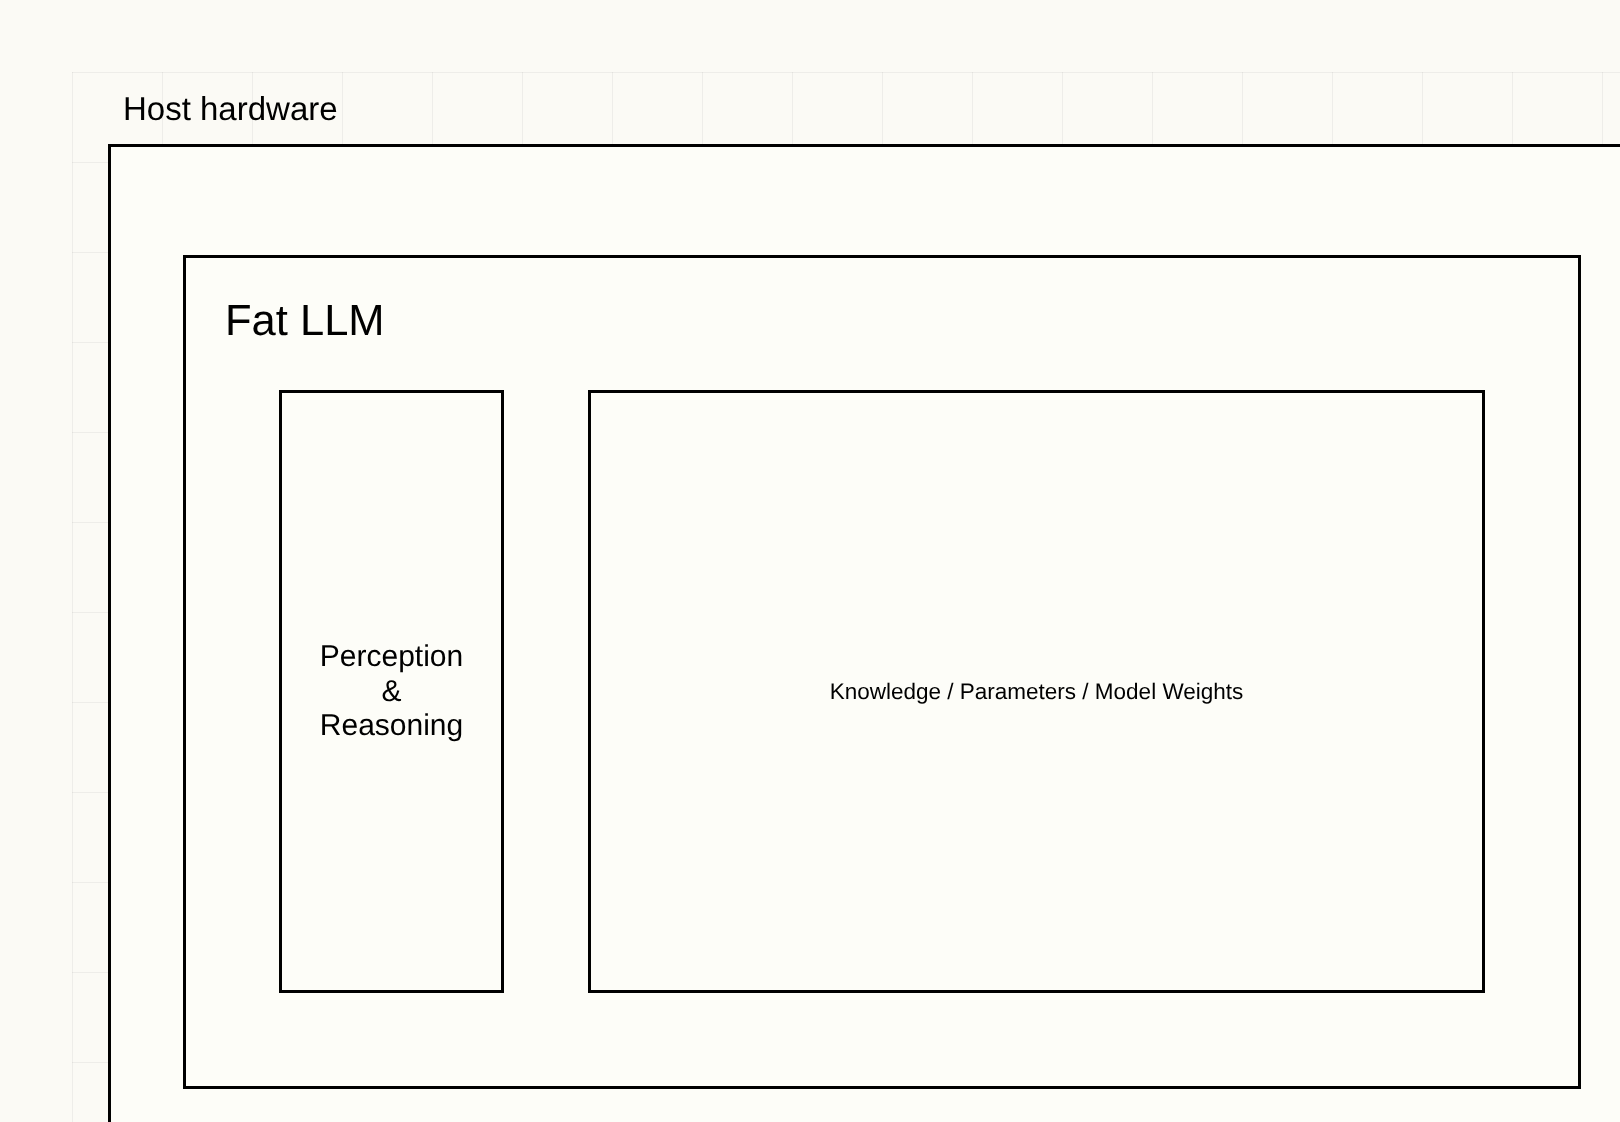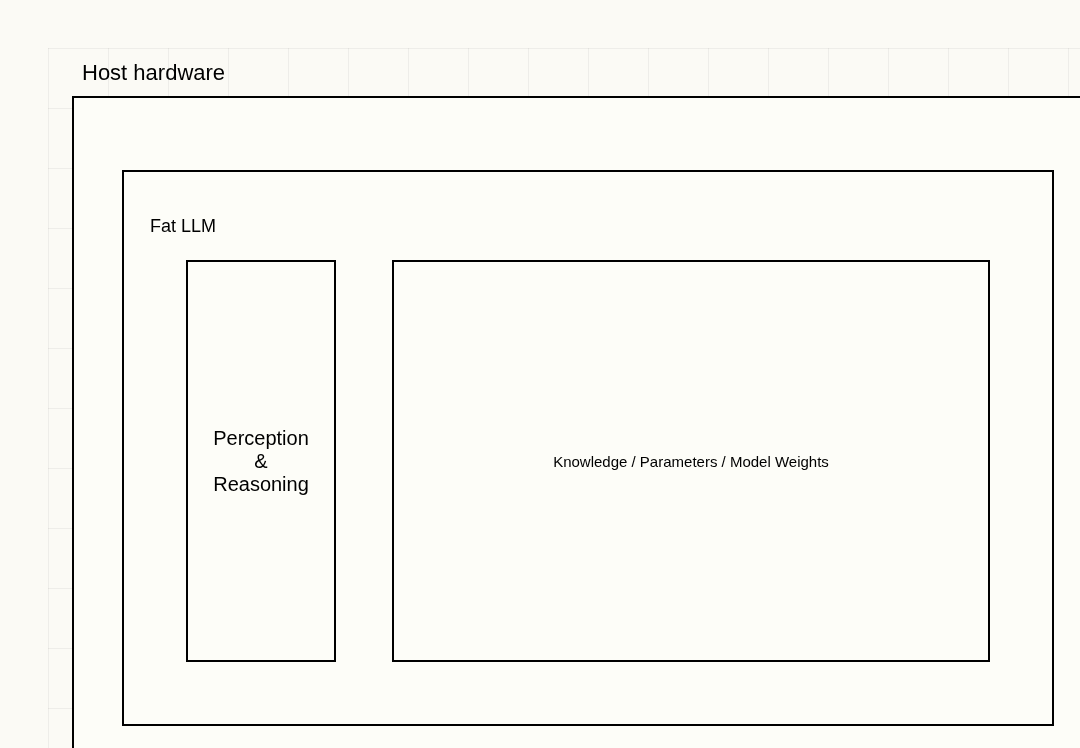--- a/index.html
+++ b/index.html
@@ -47,22 +47,22 @@
       left: 32px;
       top: 56px;
       right: 32px;
       bottom: 32px;
       border: 2px solid #000;
       background: #fdfdf8;
     }
     .fat-llm-label {
       position: absolute;
       left: 10px;
-      top: 28px;
-      font-size: 18px;
+      top: 10px;
+      font-size: 29px;
       color: #000;
     }
     .inner-row {
       position: absolute;
       left: 30px;
       right: 30px;
       top: 56px;
       bottom: 30px;
       display: flex;
       gap: 24px;

